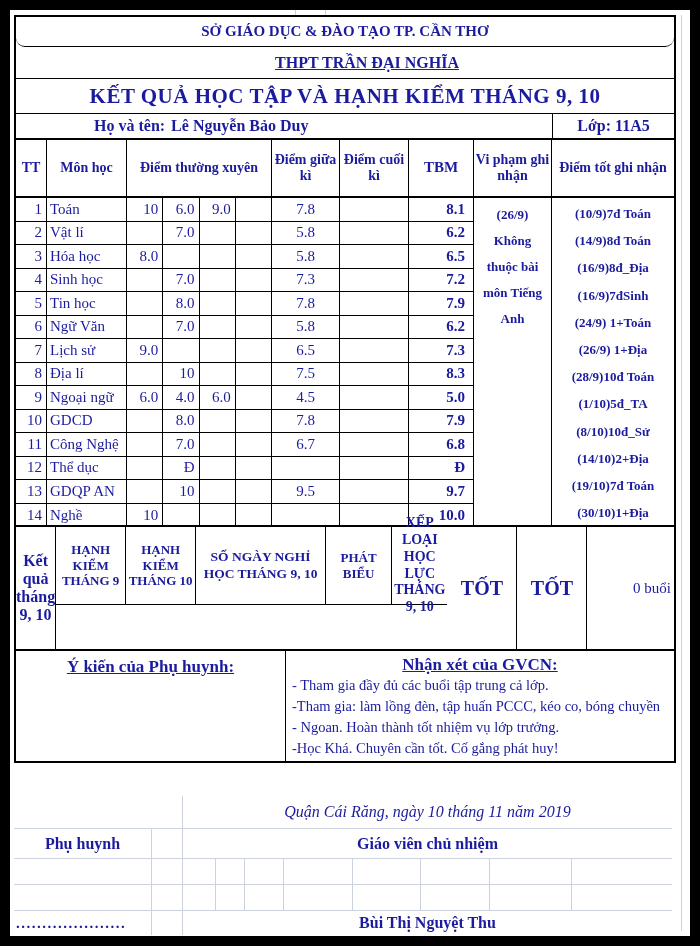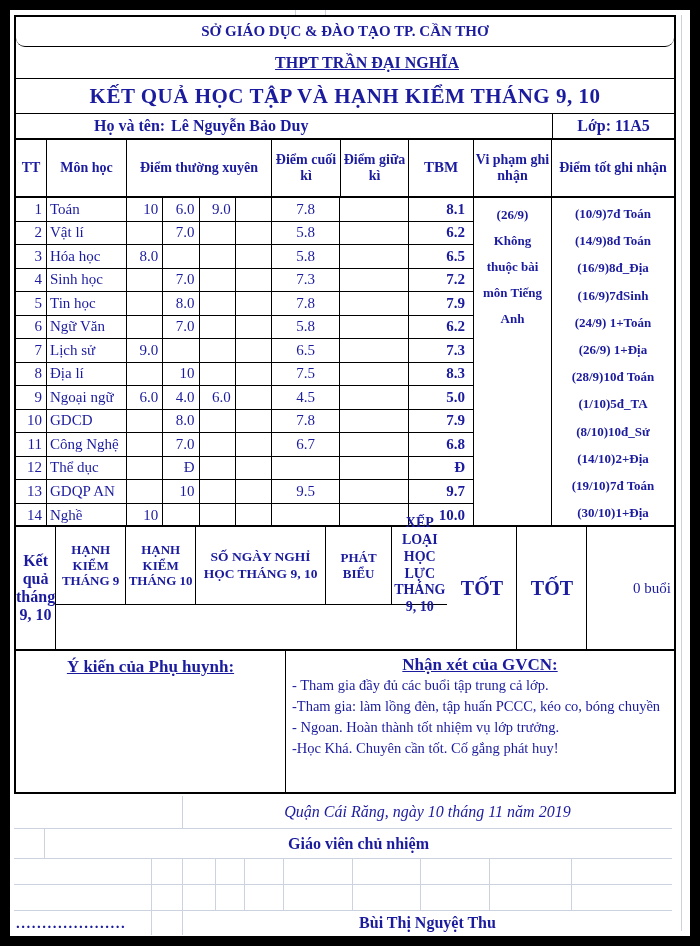--- a/index.html
+++ b/index.html
@@ -45,21 +45,21 @@
   .sum-right { flex:1; display:flex; }
   .sum-hrow { display:flex; height:78px; border-bottom:1px solid #000; font-weight:bold;
               font-size:13px; text-align:center; }
   .sum-vrow { display:flex; flex:1; font-weight:bold; }
   .s { border-right:1px solid #000; display:flex; align-items:center; justify-content:center; line-height:1.2; padding:0 2px; }
   .sw-hk{width:70px} .sw-snn{width:130px} .sw-pb{width:66px} .sw-xl{flex:1; border-right:none;}
   .sw-xl1{width:79px} .sw-xl2{flex:1; border-right:none;}
   .v-tot { font-size:20px; } .v-buoi { font-weight:normal; font-size:15px; }
   .v-phatbieu { color:#000; font-size:20px; } .v-gpa { font-size:18px; } .v-rank { font-size:20px; }
 
-  .comments { display:flex; height:141px; }
+  .comments { display:flex; height:110px; }
   .cm-left { width:270px; border-right:1px solid #000; text-align:center; padding-top:6px; }
   .cm-right { flex:1; padding:4px 6px 0 6px; }
   .cm-title { font-weight:bold; font-size:17px; text-decoration:underline; text-align:center; }
   .cm-line { font-size:14.5px; line-height:21px; }
 
   .bottom { position:absolute; left:4px; top:786px; width:658px; height:140px; font-size:16px; }
   .brow { display:flex; }
   .bb { border-bottom:1px solid #ccd3de; }
   .br { border-right:1px solid #ccd3de; }
   .b-date { height:33px; } .b-sign { height:30px; font-weight:bold; }
@@ -92,22 +92,22 @@
           <span>Họ và tên:</span>
           <span>Lê Nguyễn Bảo Duy</span>
         </div>
         <div class="name-class">Lớp: 11A5</div>
       </div>
 
       <div class="grid-header">
         <div class="h w-tt">TT</div>
         <div class="h w-mon">Môn học</div>
         <div class="h w-tx">Điểm thường xuyên</div>
+        <div class="h w-gk">Điểm giữa kì</div>
         <div class="h w-ck">Điểm cuối kì</div>
-        <div class="h w-gk">Điểm giữa kì</div>
         <div class="h w-tbm" style="font-size:15px;">TBM</div>
         <div class="h w-vp">Vi phạm ghi nhận</div>
         <div class="h w-dt">Điểm tốt ghi nhận</div>
       </div>
 
       <div class="grid-body">
         <div class="rows-left">
 
             <div class="srow">
               <div class="c tt">1</div>
@@ -348,20 +348,21 @@
     </div>
 
     <div class="bottom">
       <div class="brow b-date bb">
         <div class="bcell b-spacer1 br gc"></div>
         <div class="bcell b-rest gc">
             <span class="date-text">Quận Cái Răng, ngày 10 tháng 11 năm 2019</span>
           </div>
       </div>
       <div class="brow b-sign bb">
+        <div class="bcell b-left br gc">Phụ huynh</div>
         <div class="bcell b-gap br gc"></div>
         <div class="bcell b-rest gc">Giáo viên chủ nhiệm</div>
       </div>
       <div class="brow b-empty bb">
         <div class="bcell br gc" style="width:138px"></div>
         <div class="bcell br gc" style="width:31px"></div>
         <div class="bcell br gc" style="width:33px"></div>
         <div class="bcell br gc" style="width:29px"></div>
         <div class="bcell br gc" style="width:39px"></div>
         <div class="bcell br gc" style="width:69px"></div>

